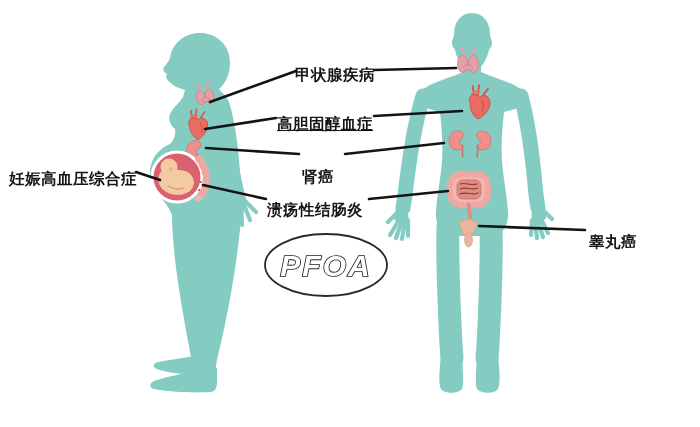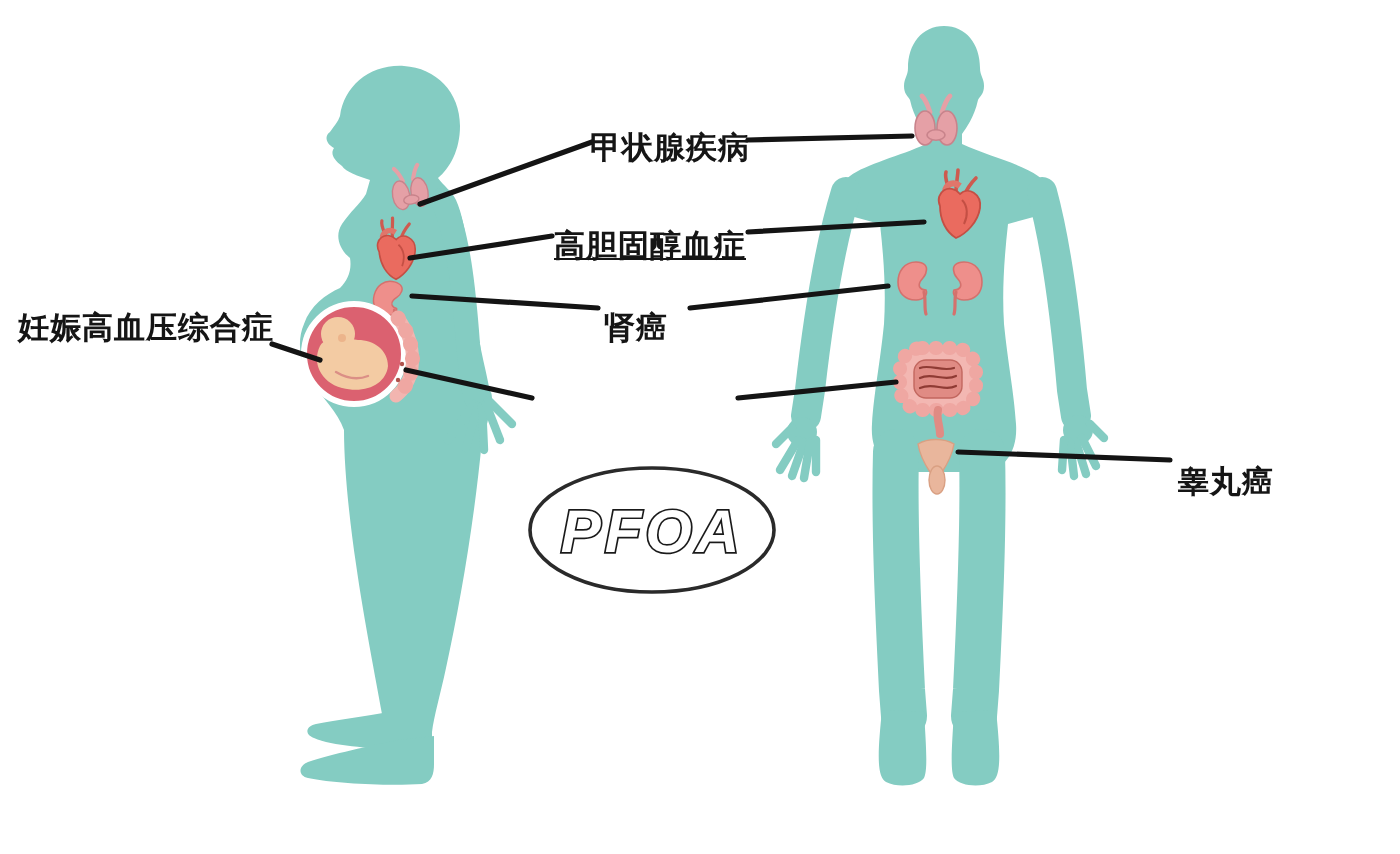--- a/index.html
+++ b/index.html
@@ -222,23 +222,24 @@
       <line class="line" x1="136" y1="172" x2="160" y2="180"></line>
       <line class="line" x1="479" y1="226" x2="585" y2="230"></line>
     </g>
 
     <g>
       <ellipse class="bubble" cx="326" cy="265" rx="61" ry="31"></ellipse>
       <text class="bubble-text" x="326" y="276">PFOA</text>
     </g>
   </svg>
 
-  <div class="label" style="left:9px;top:144px;">妊娠高血压综合症</div>
+  <div class="label" style="left:9px;top:158px;">妊娠高血压综合症</div>
 
   <div class="label" style="left:295px;top:54px;">甲状腺疾病</div>
 
   <div class="label" style="left:277px;top:103px;text-decoration:underline;">高胆固醇血症</div>
 
-  <div class="label" style="left:302px;top:144px;">肾癌</div>
-
+  <div class="label" style="left:302px;top:156px;">肾癌</div>
+
+  <div class="label" style="left:267px;top:189px;">溃疡性结肠炎</div>
 
   <div class="label" style="left:589px;top:221px;">睾丸癌</div>
 </div>
 
 </body></html>

